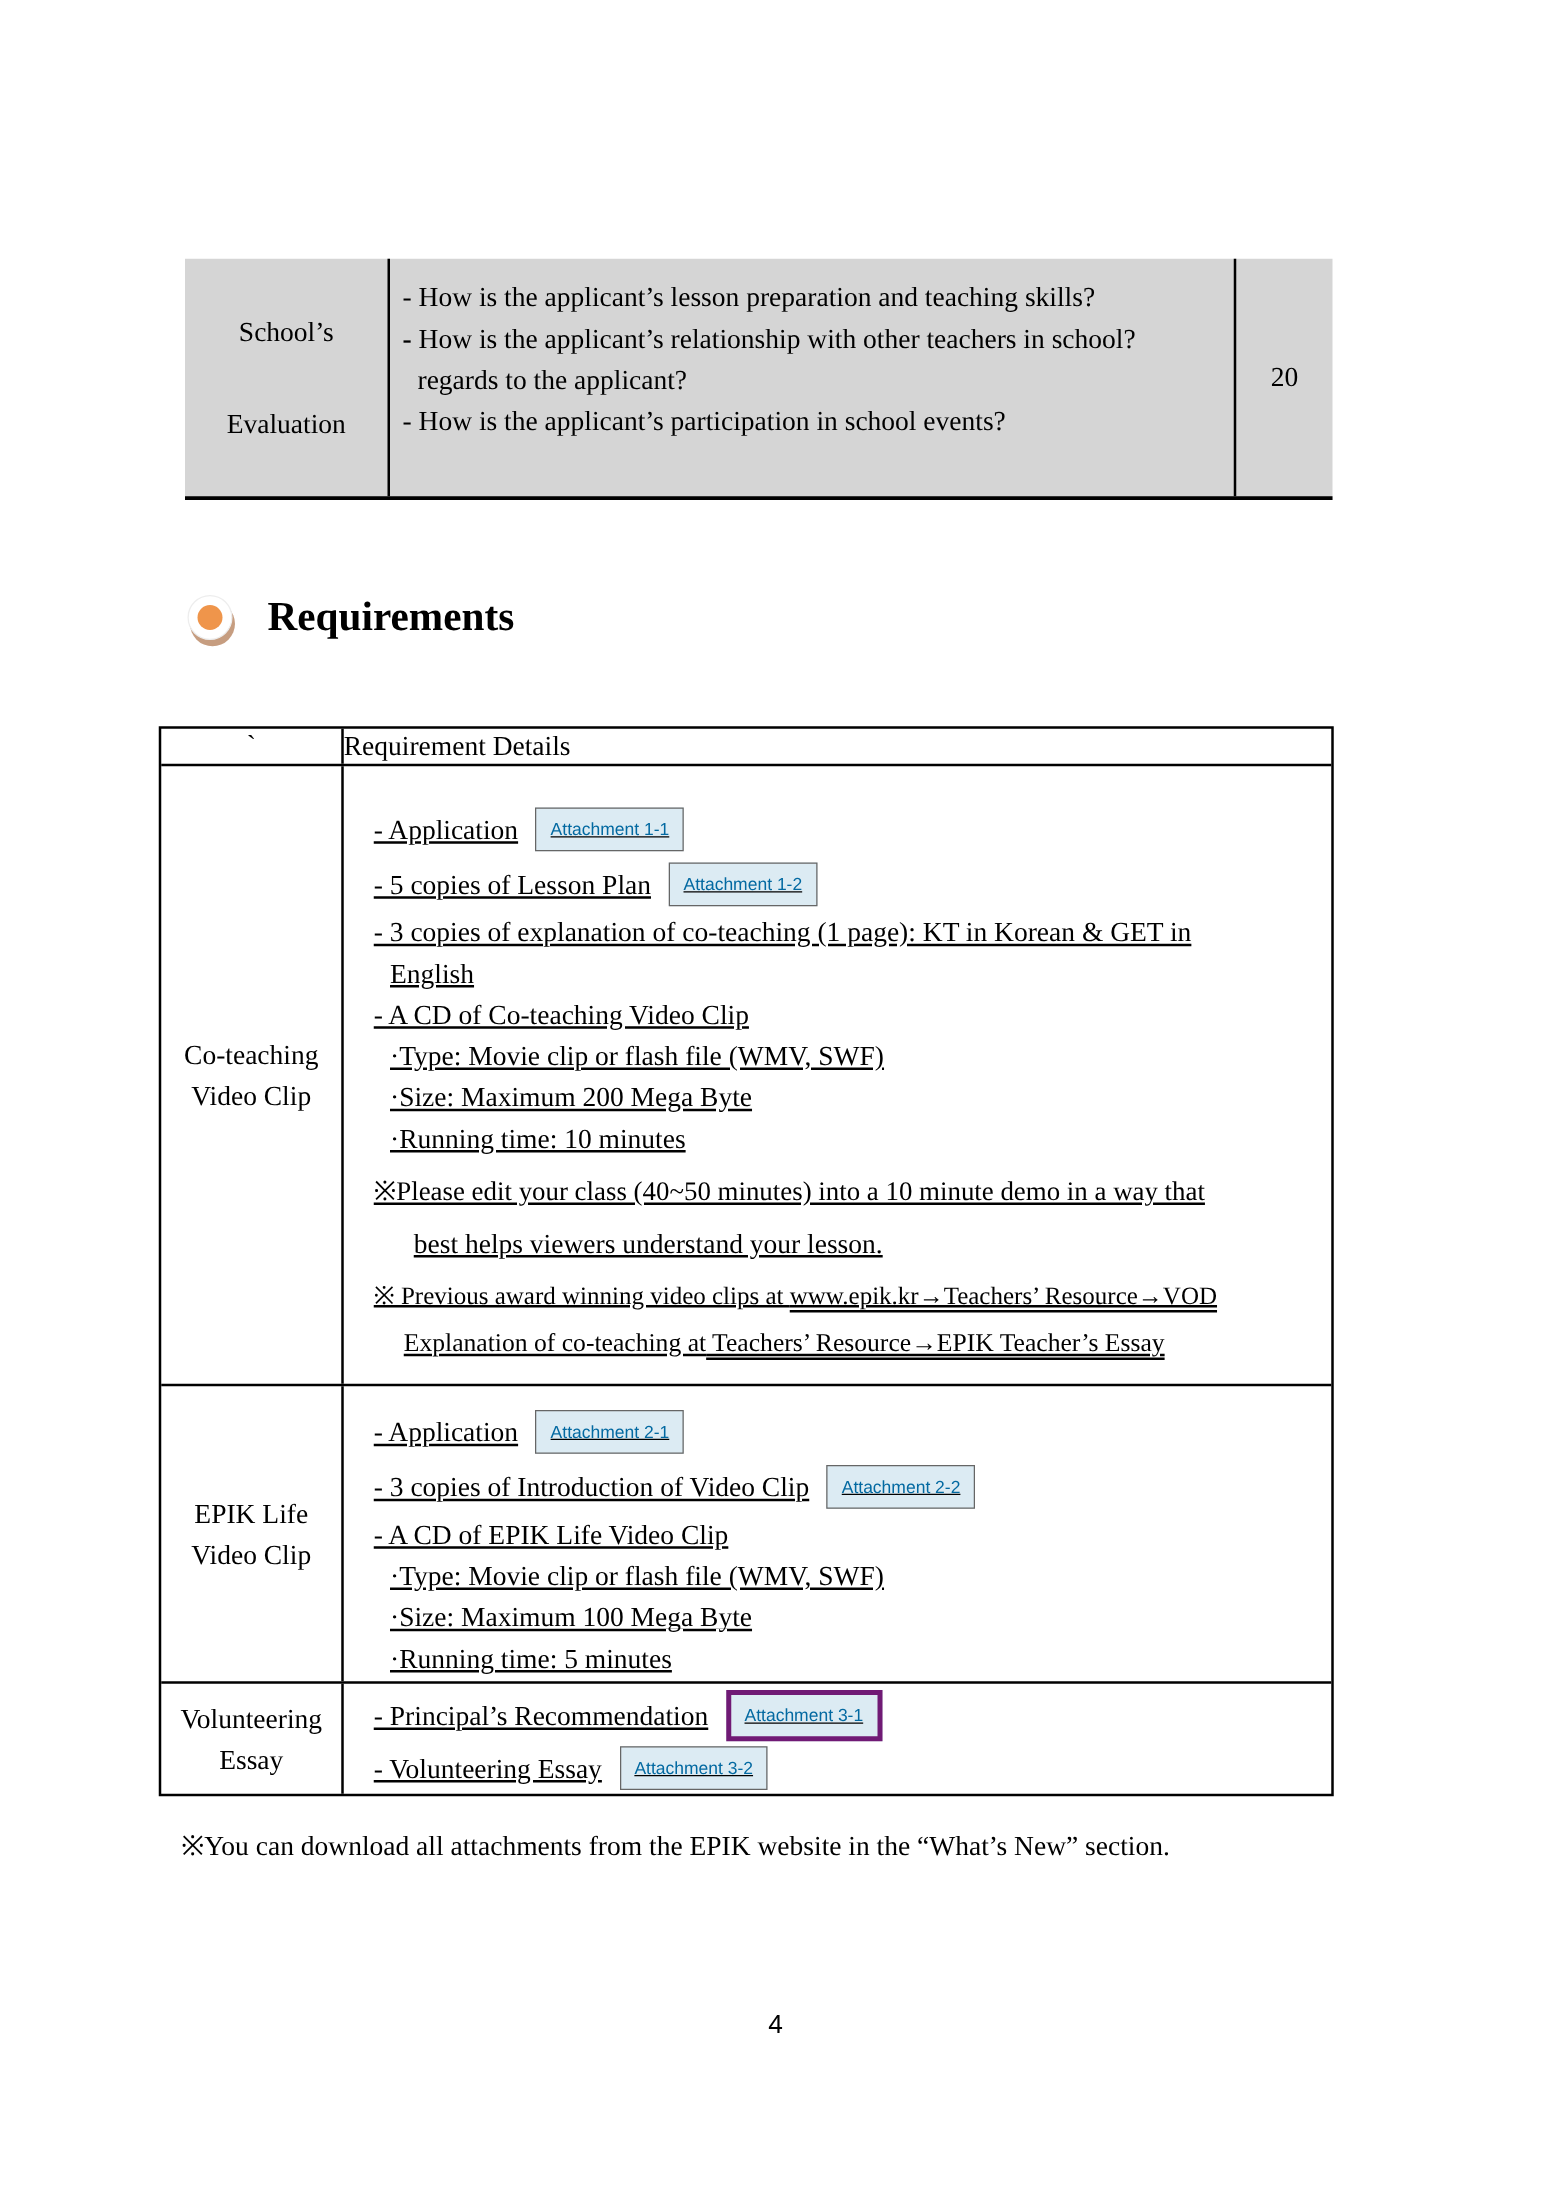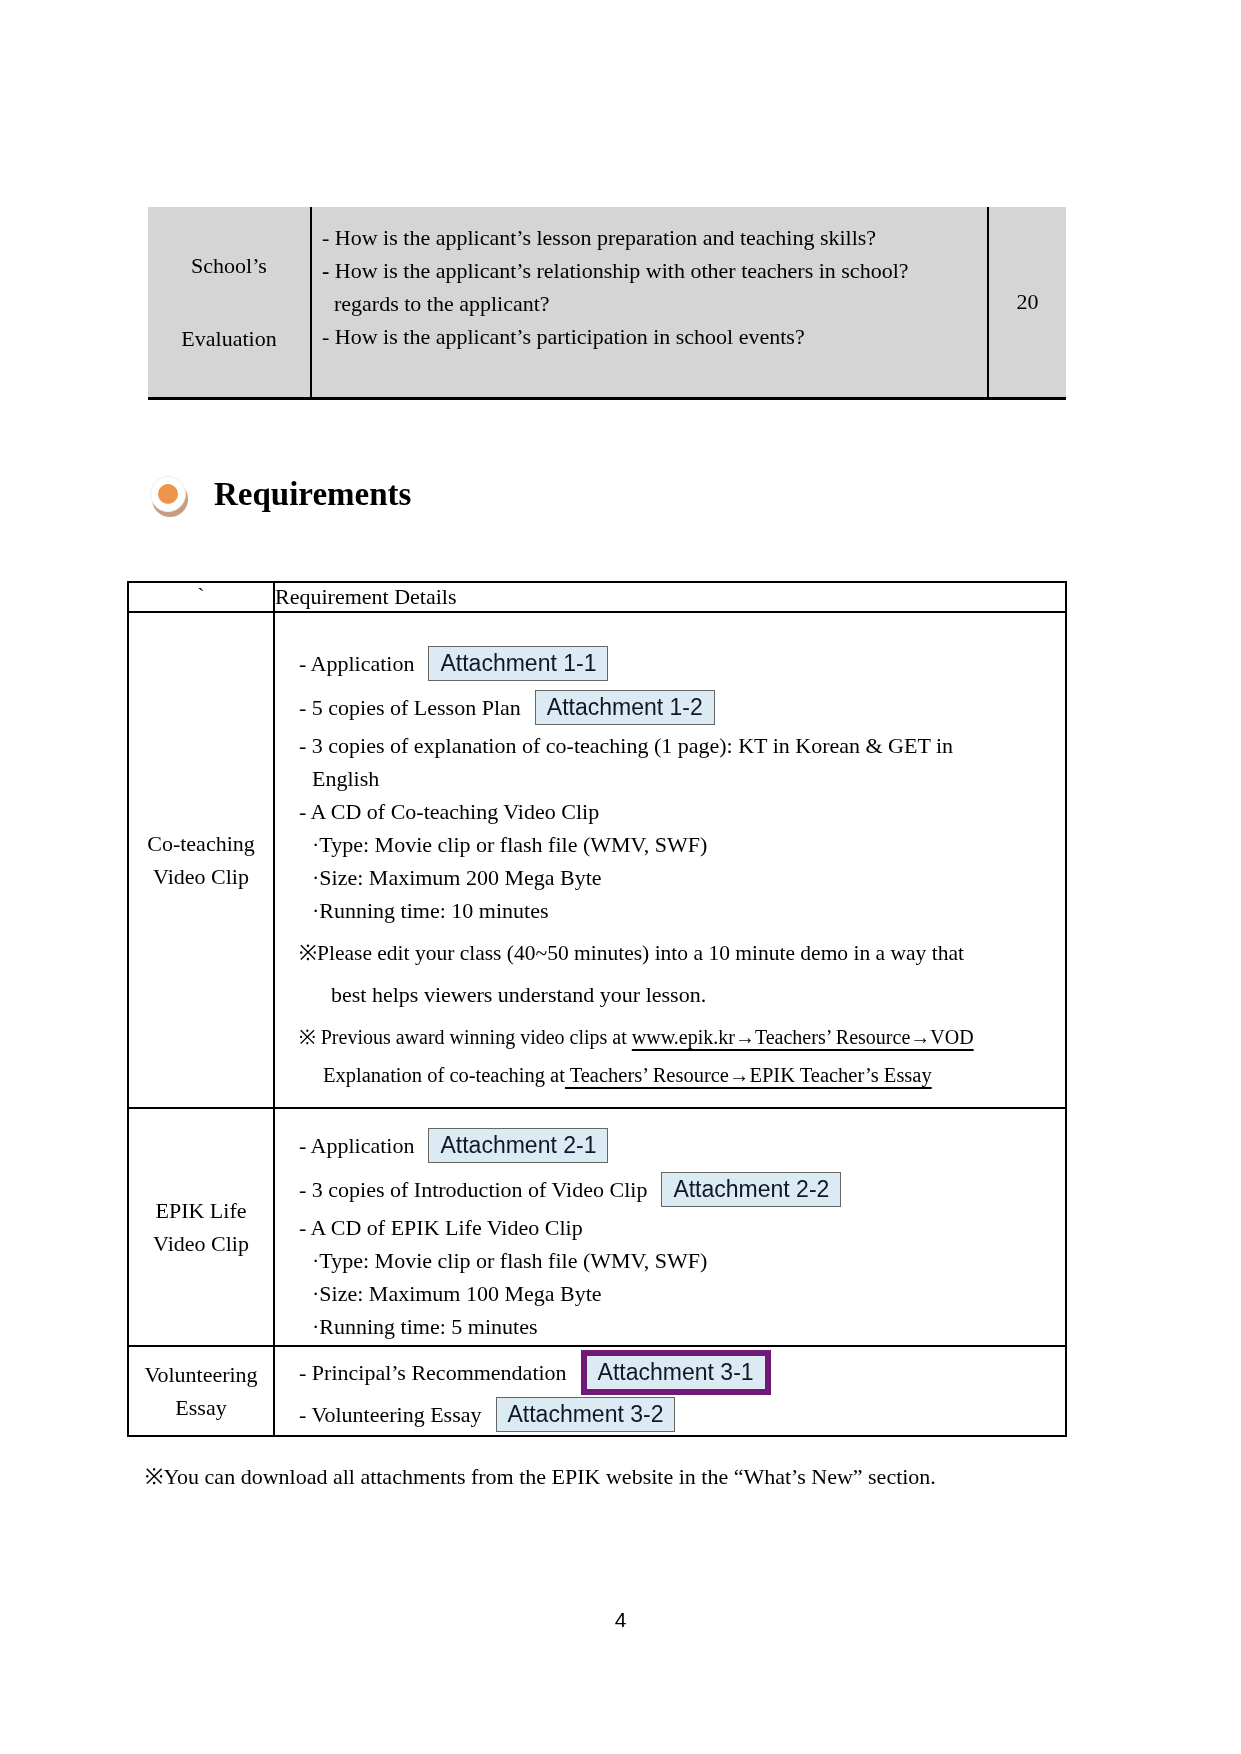--- a/index.html
+++ b/index.html
@@ -59,41 +59,41 @@
   }
   .req-header .hc2 { flex:1; text-align:left; font-size:22px; line-height:27px; }
 
   .req-row { display:flex; box-sizing:border-box; border-bottom:2px solid #000; }
   .req-row.last { border-bottom:none; flex:1; }
   .req-row .rc1 {
     width:146px; box-sizing:border-box; border-right:2px solid #000;
     display:flex; flex-direction:column; justify-content:center; align-items:center;
     font-size:22px; line-height:33px; text-align:center;
   }
-  .req-row .rc2 { flex:1; box-sizing:border-box; font-size:22px; line-height:33px; overflow:hidden; }
+  .req-row .rc2 { flex:1; box-sizing:border-box; font-size:22px; line-height:33px; overflow:hidden;text-decoration:underline; }
 
   .row-coteaching { height:497px; }
   .row-epik { height:238px; }
 
   .rc2-pad1 { padding:28px 0 0 24px; }
   .rc2-pad2 { padding:14px 0 0 24px; }
   .rc2-pad3 { padding:4px 0 0 24px; }
 
   .line { height:33px; white-space:nowrap; }
   .ind1 { padding-left:13px; }
   .chip-line { height:44px; display:flex; align-items:center; white-space:nowrap; }
   .chip-line.short { height:42px; }
 
   .chip {
     display:inline-flex; align-items:center; height:33px; padding:0 11px;
     background:#dcebf3; border:1px solid #666666;
-    font-family:"Liberation Sans", sans-serif; font-size:23px; color:#0f172a;
+    font-family:"Liberation Sans", sans-serif; font-size:14px; color:#0369a1;
     margin-left:14px; flex:0 0 auto;
   }
-  .chip.dark { border:6px solid #701a75; }
+  .chip.dark { border:4px solid #701a75; }
 
   .note-1  { margin-top:10px; height:33px; font-size:21.5px; white-space:nowrap; }
   .note-1b { margin-top:8px;  height:33px; padding-left:32px; white-space:nowrap; }
   .note-2  { margin-top:10px; height:33px; font-size:20px; white-space:nowrap; }
   .note-2b { margin-top:5px;  height:35px; font-size:20.5px; padding-left:24px; white-space:nowrap; }
   .u { text-decoration:underline; text-underline-offset:5px; text-decoration-thickness:1.5px; }
 
   
   .footnote { position:absolute; left:145px; top:1460px; font-size:22px; white-space:nowrap; }
   .page-number {

